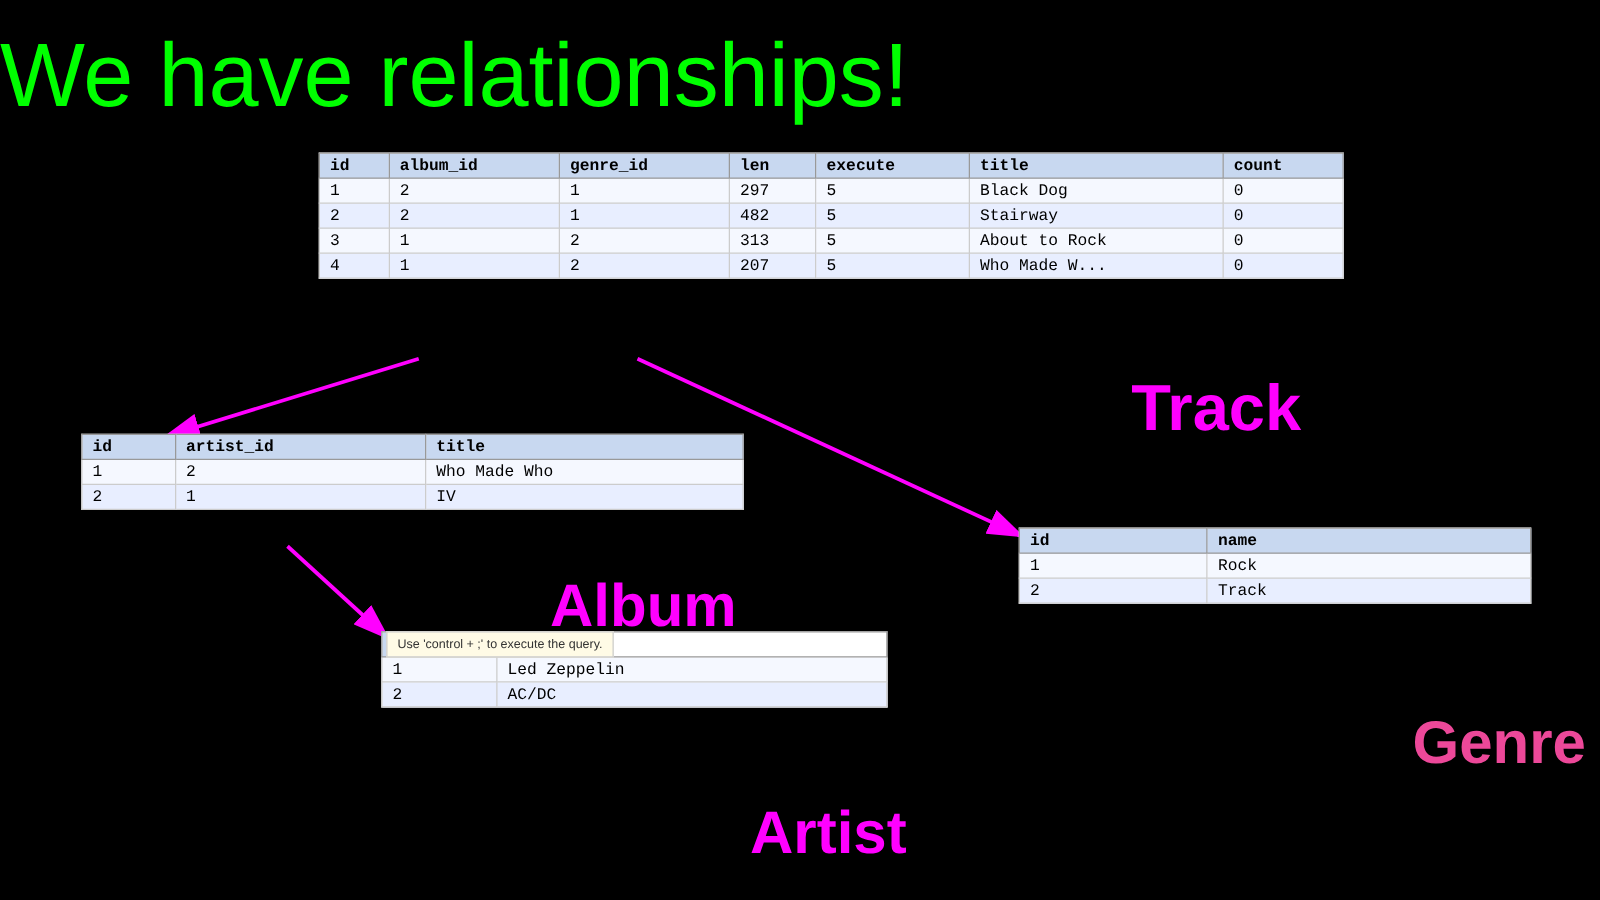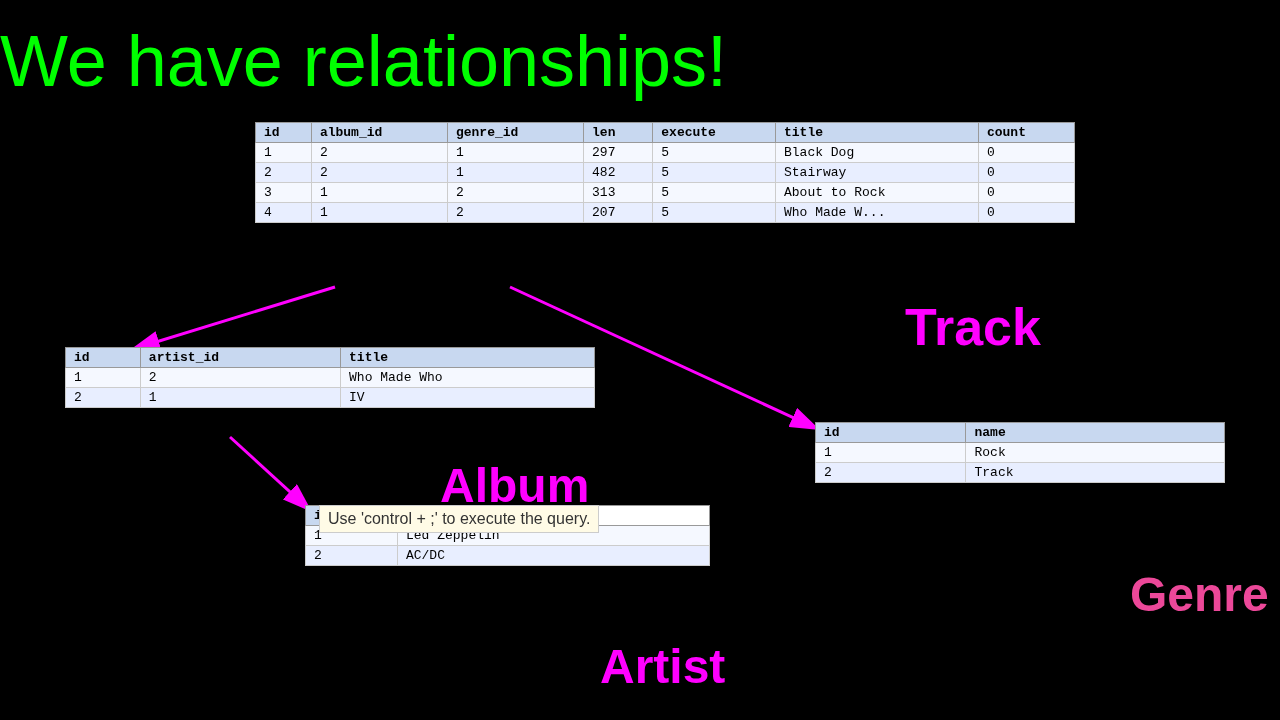--- a/index.html
+++ b/index.html
@@ -129,25 +129,25 @@
       left: 0;
       width: 1280px;
       height: 580px;
       pointer-events: none;
     }
 
     
     .tooltip {
       position: absolute;
       top: 393px;
-      left: 319px;
+      left: 309px;
       background: #fffbe6;
       border: 1px solid #ccc;
       padding: 4px 8px;
-      font-size: 16px;
+      font-size: 10px;
       font-family: Arial, sans-serif;
       color: #333;
       white-space: nowrap;
       z-index: 10;
     }
   </style>
 </head>
 <body>
 
 <h1 class="title">We have relationships!</h1>

